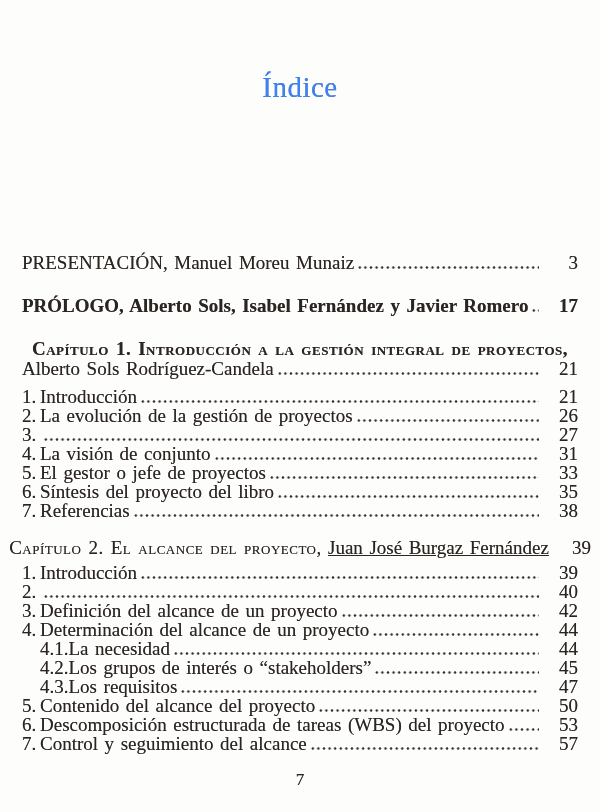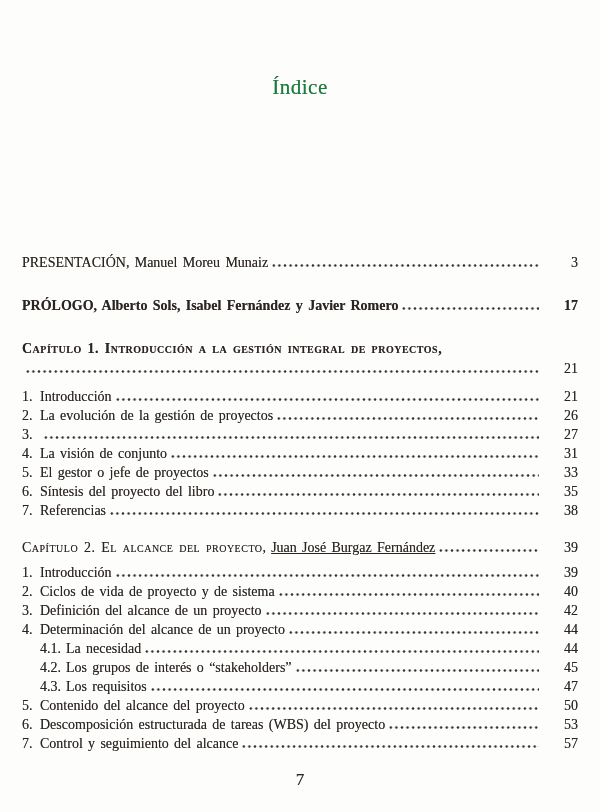--- a/index.html
+++ b/index.html
@@ -16,32 +16,32 @@
     color: #2b2522;
     font-family: "Liberation Serif", "DejaVu Serif", serif;
     overflow: hidden;
     box-sizing: border-box;
     padding: 0 22px;
     text-shadow: 0 0 0.4px rgba(43, 37, 34, 0.55);
   }
   .title {
     margin-top: 72px;
     text-align: center;
-    font-size: 21px;
+    font-size: 29px;
     line-height: 30px;
     letter-spacing: 0.5px;
-    color: #15803d;
+    color: #3b82f6;
   }
   .toc {
     margin-top: 151px;
   }
   .row {
     display: flex;
     align-items: baseline;
-    font-size: 14px;
+    font-size: 19px;
     line-height: 19px;
     word-spacing: 1.8px;
   }
   .row .lbl { white-space: nowrap; }
   .num {
     flex: 0 0 18px;
     white-space: nowrap;
   }
   .sub { padding-left: 18px; }
   .sub .num { flex: 0 0 26px; }
@@ -58,21 +58,21 @@
     flex: 0 0 26px;
     text-align: right;
     white-space: nowrap;
   }
   .sc {
     font-variant: small-caps;
     font-variant-caps: small-caps;
     letter-spacing: 0.5px;
   }
   .author { margin-left: 0.33em; text-decoration: underline; }
-  .chapter-h, .chapter-cont { line-height: 20px; }
+  .chapter-h, .chapter-cont { line-height: 20px; justify-content: center; }
   .mt24 { margin-top: 24px; font-weight: bold; }
   .mt18 { margin-top: 18px; }
   .mt8  { margin-top: 8px; }
   .mt5  { margin-top: 5px; }
   .folio {
     position: absolute;
     left: 0;
     right: 0;
     bottom: 22px;
     text-align: center;
@@ -98,20 +98,21 @@
     <div class="row mt24">
       <span class="lbl">PRÓLOGO, Alberto Sols, Isabel Fernández y Javier Romero</span>
       <span class="dots"></span>
       <span class="pg">17</span>
     </div>
 
     <div class="row chapter-h mt24">
       <span class="lbl sc">Capítulo 1. Introducción a la gestión integral de proyectos,</span>
     </div>
     <div class="row chapter-cont">
+      <span class="lbl">Alberto Sols Rodríguez-Candela</span>
       <span class="dots"></span>
       <span class="pg">21</span>
     </div>
 
     <div class="row item mt8">
       <span class="num">1.</span>
       <span class="lbl">Introducción</span>
       <span class="dots"></span>
       <span class="pg">21</span>
     </div>
@@ -158,21 +159,20 @@
     </div>
 
     <div class="row item mt5">
       <span class="num">1.</span>
       <span class="lbl">Introducción</span>
       <span class="dots"></span>
       <span class="pg">39</span>
     </div>
     <div class="row item">
       <span class="num">2.</span>
-      <span class="lbl">Ciclos de vida de proyecto y de sistema</span>
       <span class="dots"></span>
       <span class="pg">40</span>
     </div>
     <div class="row item">
       <span class="num">3.</span>
       <span class="lbl">Definición del alcance de un proyecto</span>
       <span class="dots"></span>
       <span class="pg">42</span>
     </div>
     <div class="row item">

